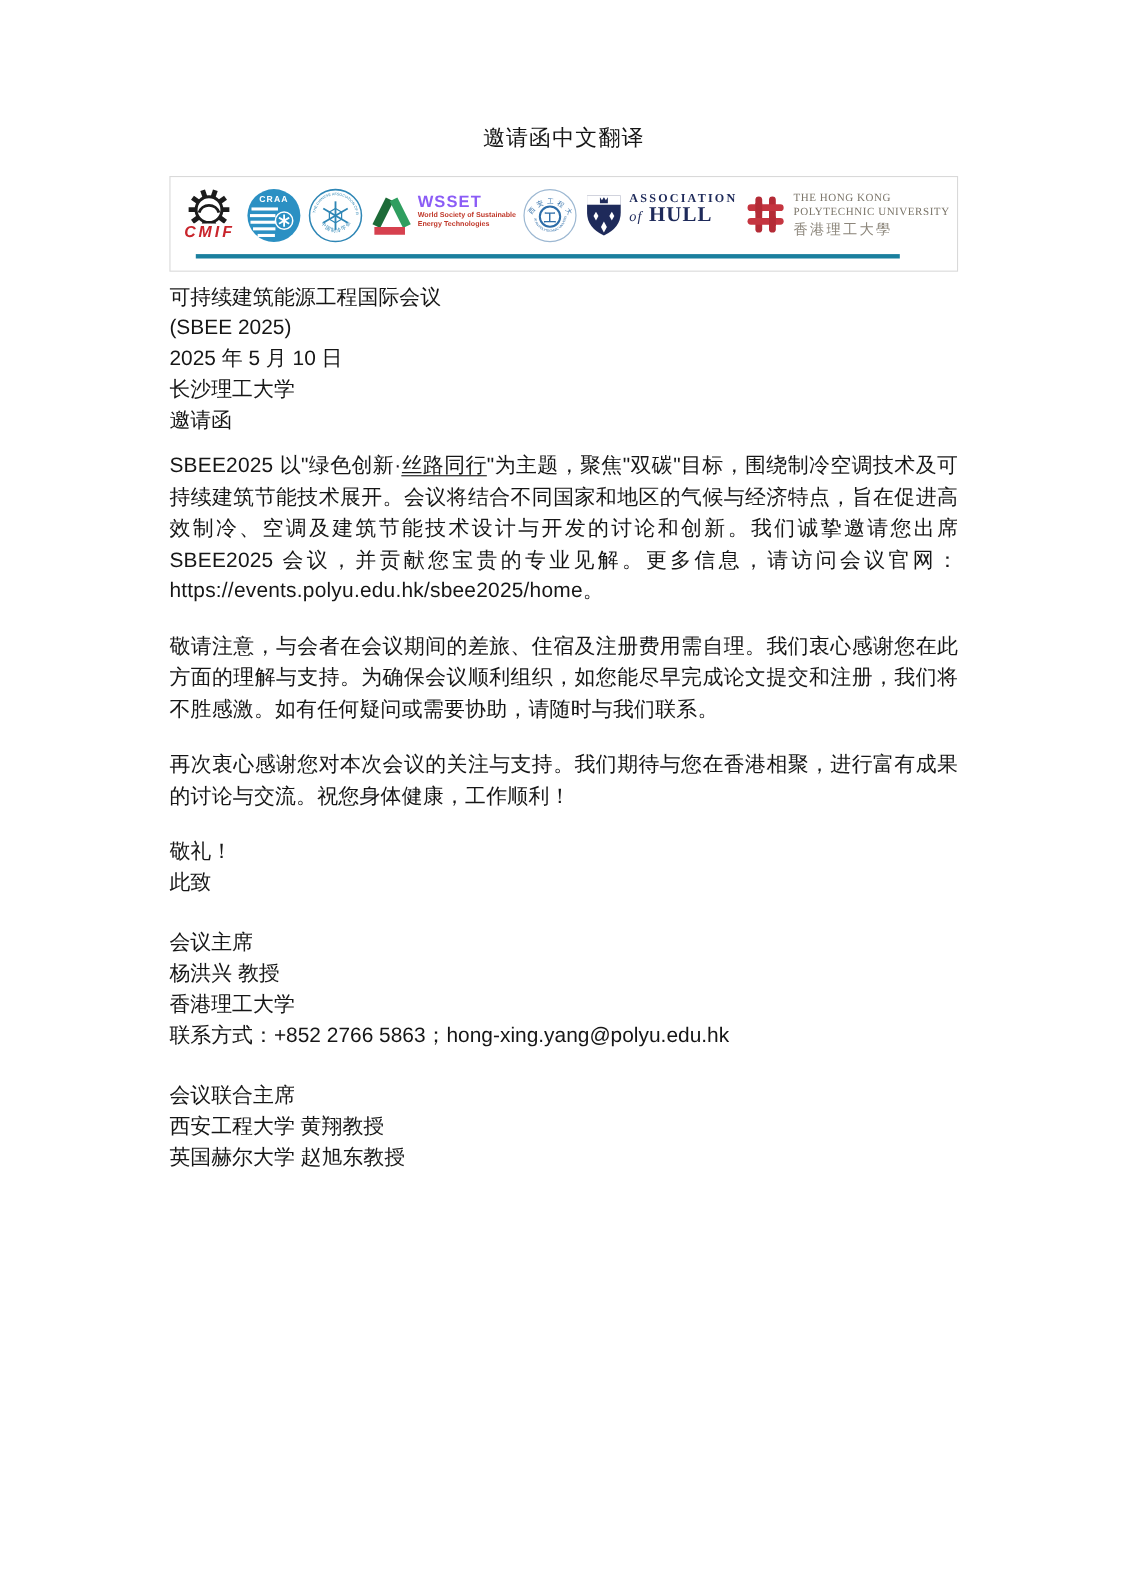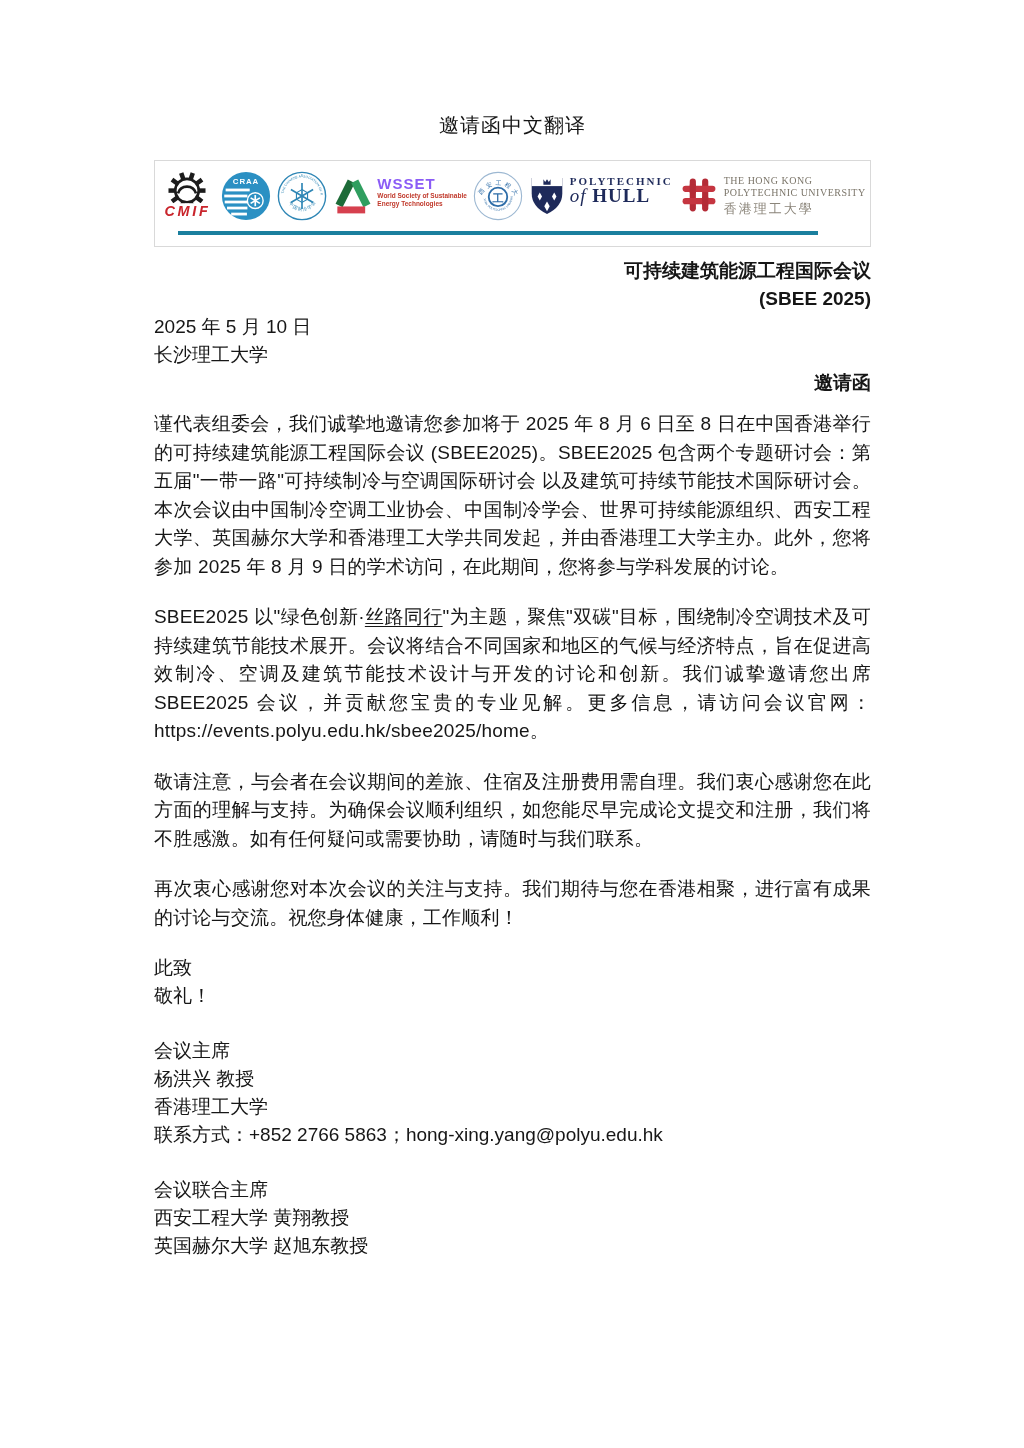--- a/index.html
+++ b/index.html
@@ -11,40 +11,40 @@
   }
   .content { position: absolute; left: 154px; top: 0; width: 717px; }
 
   .doc-title { margin-top: 112px; text-align: center; font-size: 20px; letter-spacing: 1px; font-weight: 500; }
 
   .banner { margin-top: 21px; height: 87px; border: 1px solid #d9d9d9; position: relative; background: #fff; }
   .logo-row { display: flex; align-items: center; justify-content: center; gap: 6px; padding: 8px 6px 0 6px; height: 62px; }
   .divider { position: absolute; left: 23px; right: 52px; bottom: 11px; height: 4px; }
 
   .head-block { margin-top: 10px; font-size: 19px; line-height: 28px; }
-  .tc { text-align: right; font-weight: bold; }
+  .tc { text-align: left; }
   .tr { }
 
   .body-block { margin-top: 13px; }
   .para { font-size: 19px; line-height: 28.5px; text-align: justify; margin: 0 0 22px 0; letter-spacing: 0.2px; }
   .u { text-decoration: underline; text-underline-offset: 3px; }
 
   .line { font-size: 19px; line-height: 28px; }
   .block-gap { height: 27px; }
 
   
   .logo { display: flex; align-items: flex-start; flex: 0 0 auto; }
   .wsset-text { margin-left: 4px; }
   .wsset-title { font-size: 15px; font-weight: bold; letter-spacing: 1px; color: #8b5cf6; line-height: 17px; }
   .wsset-sub { font-size: 6.5px; color: #c0392b; font-weight: bold; line-height: 7.5px; }
 
   .hull-text { margin-left: 5px; color: #1e2a5a; font-family: "Liberation Serif", serif; }
   .hull-l1 { font-size: 11px; font-weight: bold; letter-spacing: 2px; line-height: 12px; }
   .hull-l2 { font-size: 19px; font-weight: bold; letter-spacing: 1px; line-height: 18px; }
-  .hull-l2 .of { font-style: italic; font-weight: normal; font-size: 19px; }
+  .hull-l2 .of { font-style: italic; font-weight: normal; font-size: 13px; }
 
   .polyu-text { margin-left: 5px; color: #7b7569; font-family: "Liberation Serif", serif; }
   .p-l1, .p-l2 { font-size: 10px; letter-spacing: 0.5px; line-height: 12px; }
   .p-l3 { font-size: 13px; letter-spacing: 2px; margin-top: 1px; color: #8b857a; }
 </style>
 </head>
 <body>
 
 <div class="page">
   <div class="content">
@@ -145,21 +145,21 @@
             <path d="M3,3 h34 v17 q0,15 -17,23 q-17,-8 -17,-23 z" fill="#1e2a5a"></path>
             <rect x="3" y="3" width="34" height="9" fill="#ffffff"></rect>
             <path d="M16,4.5 l2,3 2,-3 2,3 2,-3 v6 h-8 z" fill="#1e2a5a"></path>
             <g fill="#ffffff">
               <path d="M12,19 l2.5,4.5 -2.5,4.5 -2.5,-4.5 z"></path>
               <path d="M28,19 l2.5,4.5 -2.5,4.5 -2.5,-4.5 z"></path>
               <path d="M20,29 l3,5.5 -3,5.5 -3,-5.5 z"></path>
             </g>
           </svg>
           <div class="hull-text">
-            <div class="hull-l1">POLYTECHNIC</div>
+            <div class="hull-l1">ASSOCIATION</div>
             <div class="hull-l2"><span class="of">of</span>
               <span>HULL</span></div>
           </div>
         </div>
 
         <div class="logo">
           <svg width="40" height="40" viewBox="0 0 42 42">
             <g stroke="#b42b36" stroke-width="6.5" stroke-linecap="round">
               <line x1="14.5" y1="7" x2="14.5" y2="35"></line>
                 <line x1="27.5" y1="7" x2="27.5" y2="35"></line>
@@ -186,28 +186,27 @@
 
     <div class="head-block">
       <div class="tc">可持续建筑能源工程国际会议</div>
       <div class="tc">(SBEE 2025)</div>
       <div class="tr">2025 年 5 月 10 日</div>
       <div>长沙理工大学</div>
       <div class="tc">邀请函</div>
     </div>
 
     <div class="body-block">
-      <p class="para">谨代表组委会，我们诚挚地邀请您参加将于 2025 年 8 月 6 日至 8 日在中国香港举行的可持续建筑能源工程国际会议 (SBEE2025)。SBEE2025 包含两个专题研讨会：第五届"一带一路"可持续制冷与空调国际研讨会 以及建筑可持续节能技术国际研讨会。本次会议由中国制冷空调工业协会、中国制冷学会、世界可持续能源组织、西安工程大学、英国赫尔大学和香港理工大学共同发起，并由香港理工大学主办。此外，您将参加 2025 年 8 月 9 日的学术访问，在此期间，您将参与学科发展的讨论。</p>
       <p class="para"><span>SBEE2025 以"绿色创新·</span><span class="u">丝路同行</span><span>"为主题，聚焦"双碳"目标，围绕制冷空调技术及可持续建筑节能技术展开。会议将结合不同国家和地区的气候与经济特点，旨在促进高效制冷、空调及建筑节能技术设计与开发的讨论和创新。我们诚挚邀请您出席 SBEE2025 会议，并贡献您宝贵的专业见解。更多信息，请访问会议官网：https://events.polyu.edu.hk/sbee2025/home。</span></p>
       <p class="para">敬请注意，与会者在会议期间的差旅、住宿及注册费用需自理。我们衷心感谢您在此方面的理解与支持。为确保会议顺利组织，如您能尽早完成论文提交和注册，我们将不胜感激。如有任何疑问或需要协助，请随时与我们联系。</p>
       <p class="para">再次衷心感谢您对本次会议的关注与支持。我们期待与您在香港相聚，进行富有成果的讨论与交流。祝您身体健康，工作顺利！</p>
     </div>
 
+    <div class="line">敬礼！</div>
     <div class="line">此致</div>
-    <div class="line">敬礼！</div>
 
     <div class="block-gap"></div>
 
     <div class="line">会议主席</div>
     <div class="line">杨洪兴 教授</div>
     <div class="line">香港理工大学</div>
     <div class="line">联系方式：+852 2766 5863；hong-xing.yang@polyu.edu.hk</div>
 
     <div class="block-gap"></div>
 

